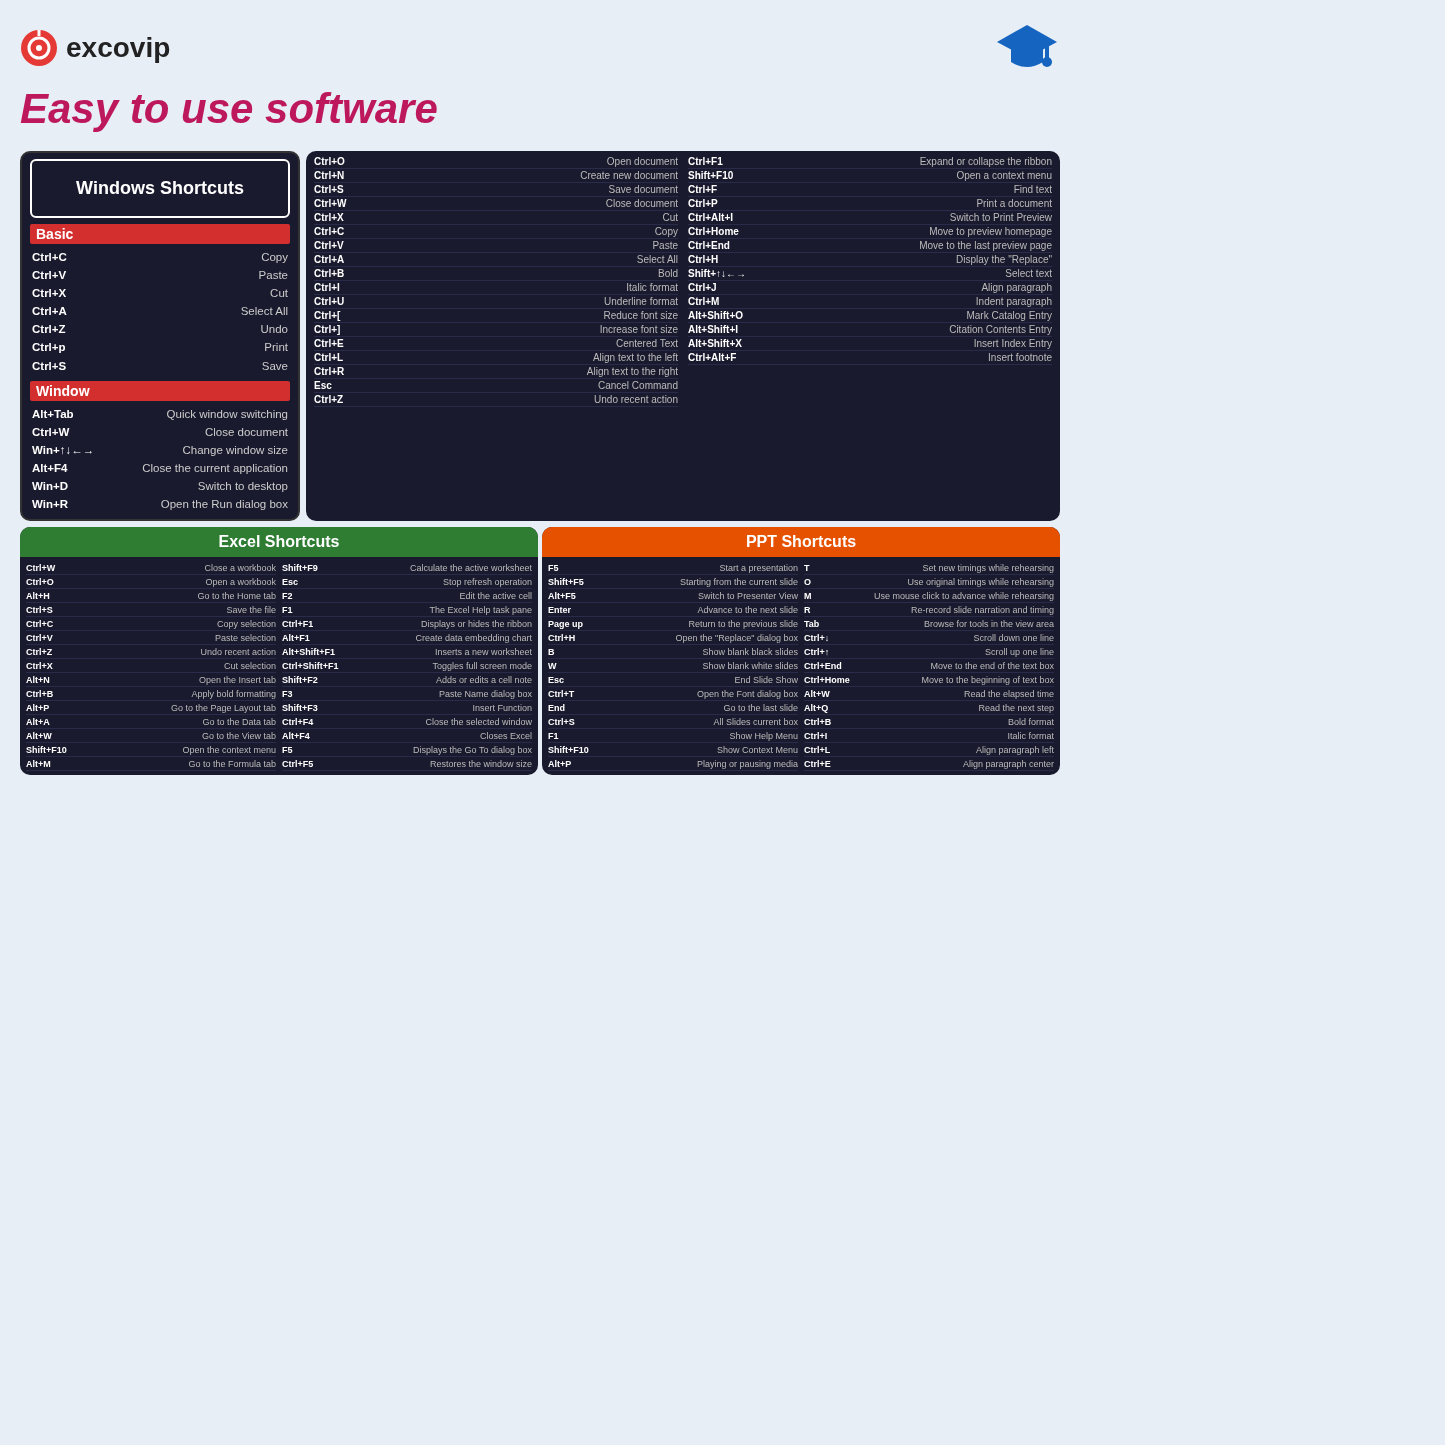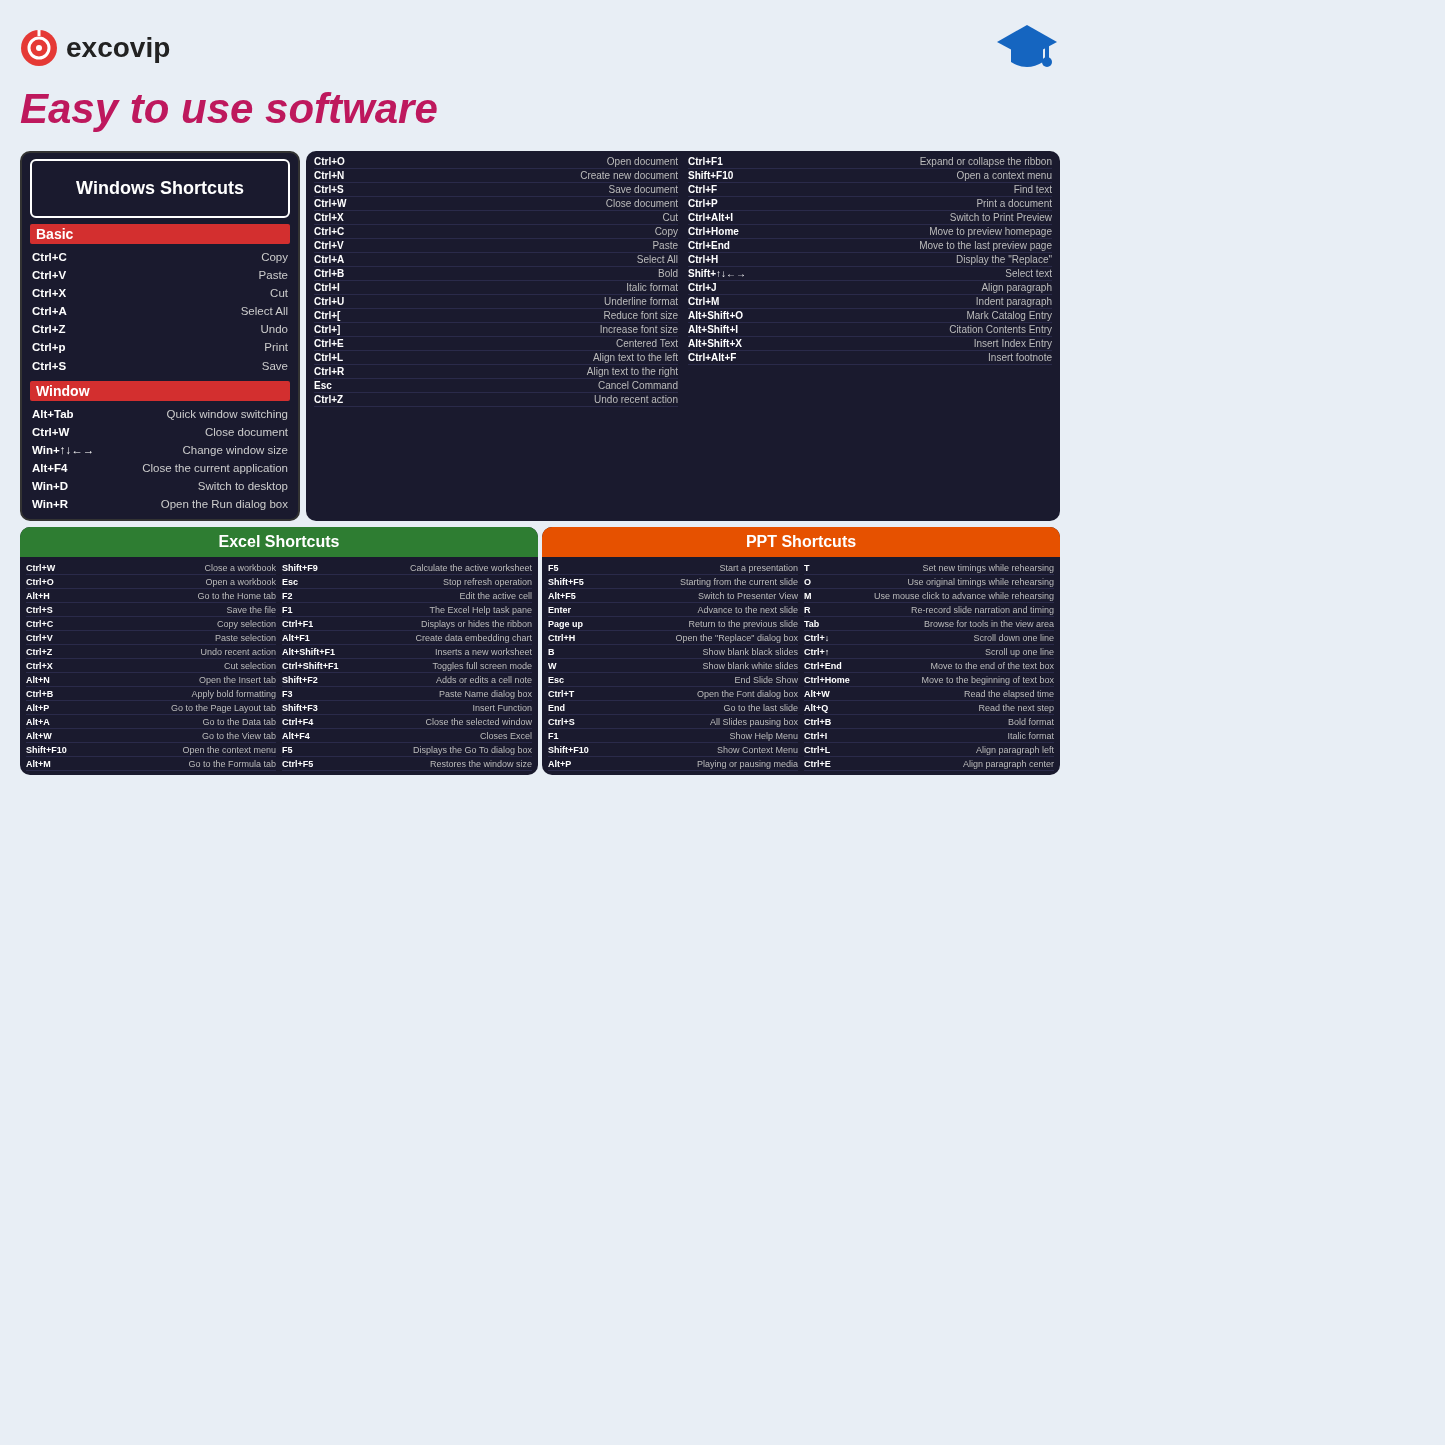--- a/index.html
+++ b/index.html
@@ -522,21 +522,21 @@
           <div class="sc-row2">
             <span class="k">Ctrl+T</span>
             <span class="d">Open the Font dialog box</span>
           </div>
           <div class="sc-row2">
             <span class="k">End</span>
             <span class="d">Go to the last slide</span>
           </div>
           <div class="sc-row2">
             <span class="k">Ctrl+S</span>
-            <span class="d">All Slides pausing box</span>
+            <span class="d">All Slides current box</span>
           </div>
           <div class="sc-row2">
             <span class="k">F1</span>
             <span class="d">Show Help Menu</span>
           </div>
           <div class="sc-row2">
             <span class="k">Shift+F10</span>
             <span class="d">Show Context Menu</span>
           </div>
           <div class="sc-row2">

